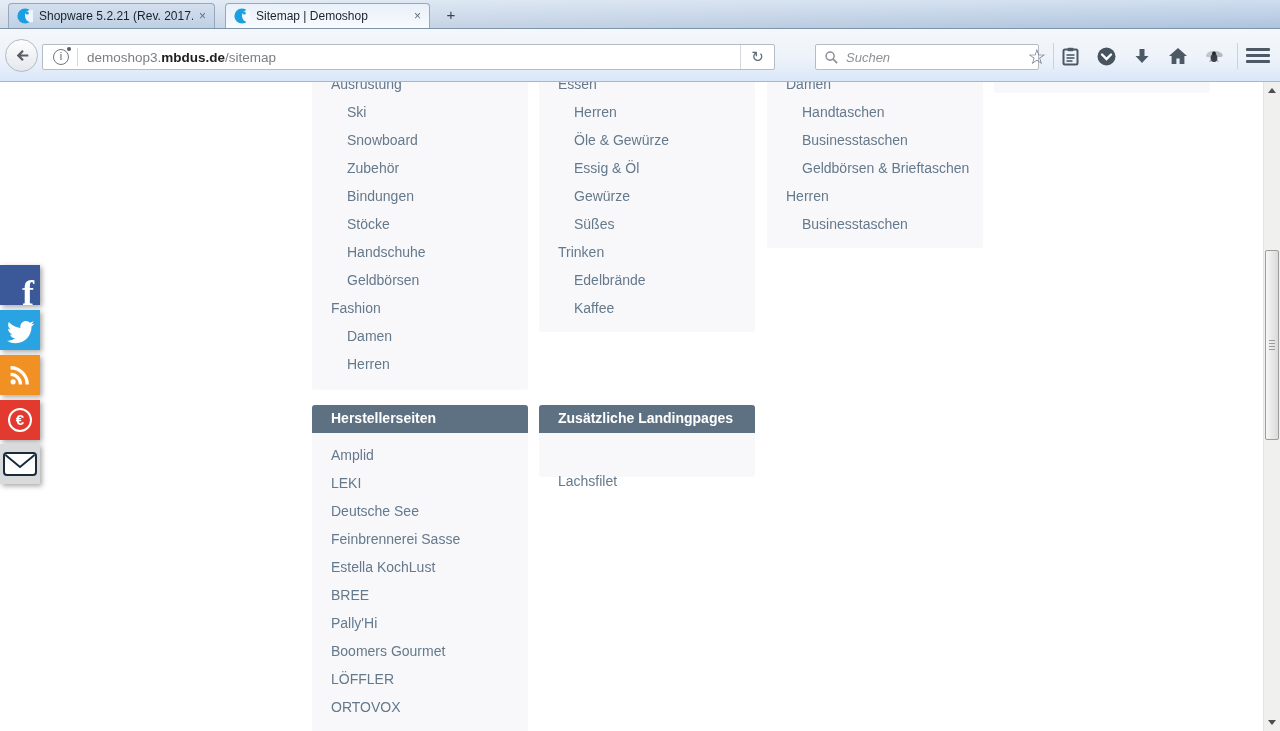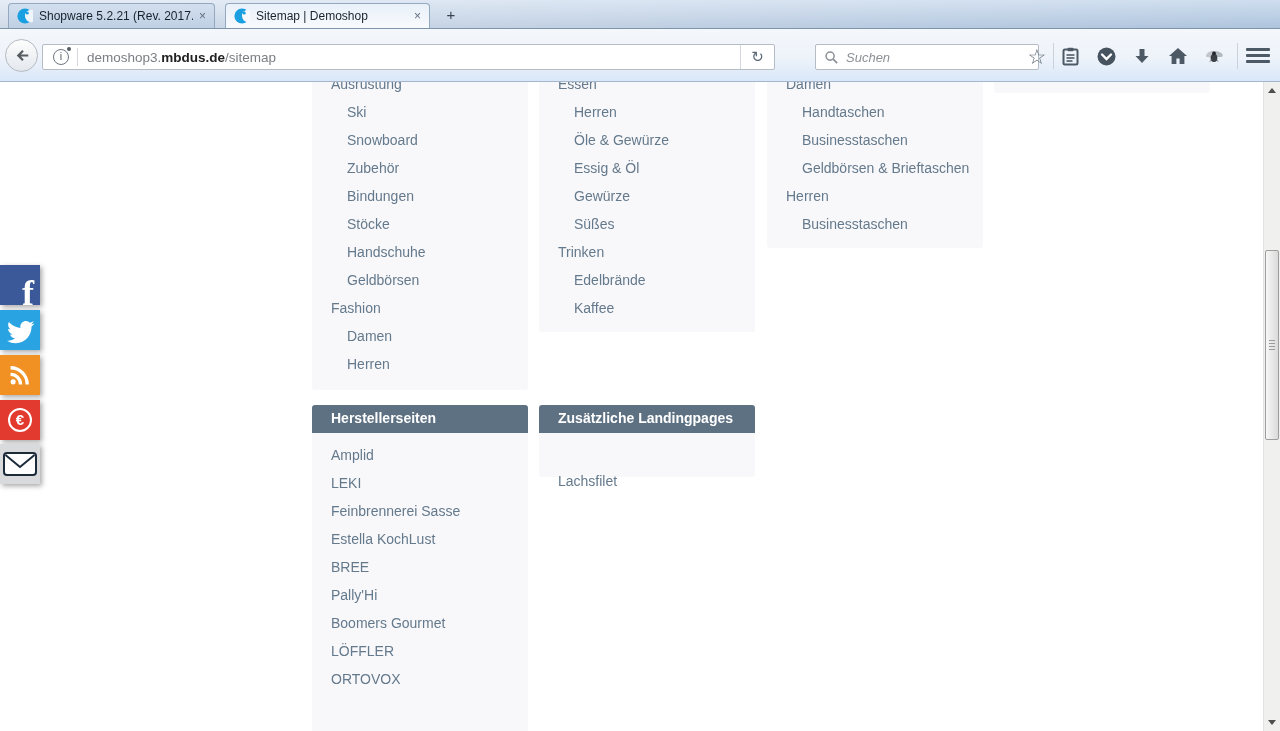--- a/index.html
+++ b/index.html
@@ -257,20 +257,21 @@
     </div>
 
   <div class="box" style="left:994px; top:-12px; height:23px; border-radius:0 0 3px 3px;"></div>
 
   <div class="box" style="left:312px; top:323px; height:330px;">
     <div class="box-header">Herstellerseiten</div>
     <div class="box-items">
 
     <div class="row level-1">Amplid</div>
         <div class="row level-1">LEKI</div>
+        <div class="row level-1">Deutsche See</div>
         <div class="row level-1">Feinbrennerei Sasse</div>
         <div class="row level-1">Estella KochLust</div>
         <div class="row level-1">BREE</div>
         <div class="row level-1">Pally'Hi</div>
         <div class="row level-1">Boomers Gourmet</div>
         <div class="row level-1">LÖFFLER</div>
         <div class="row level-1">ORTOVOX</div>
       </div>
   </div>
 

